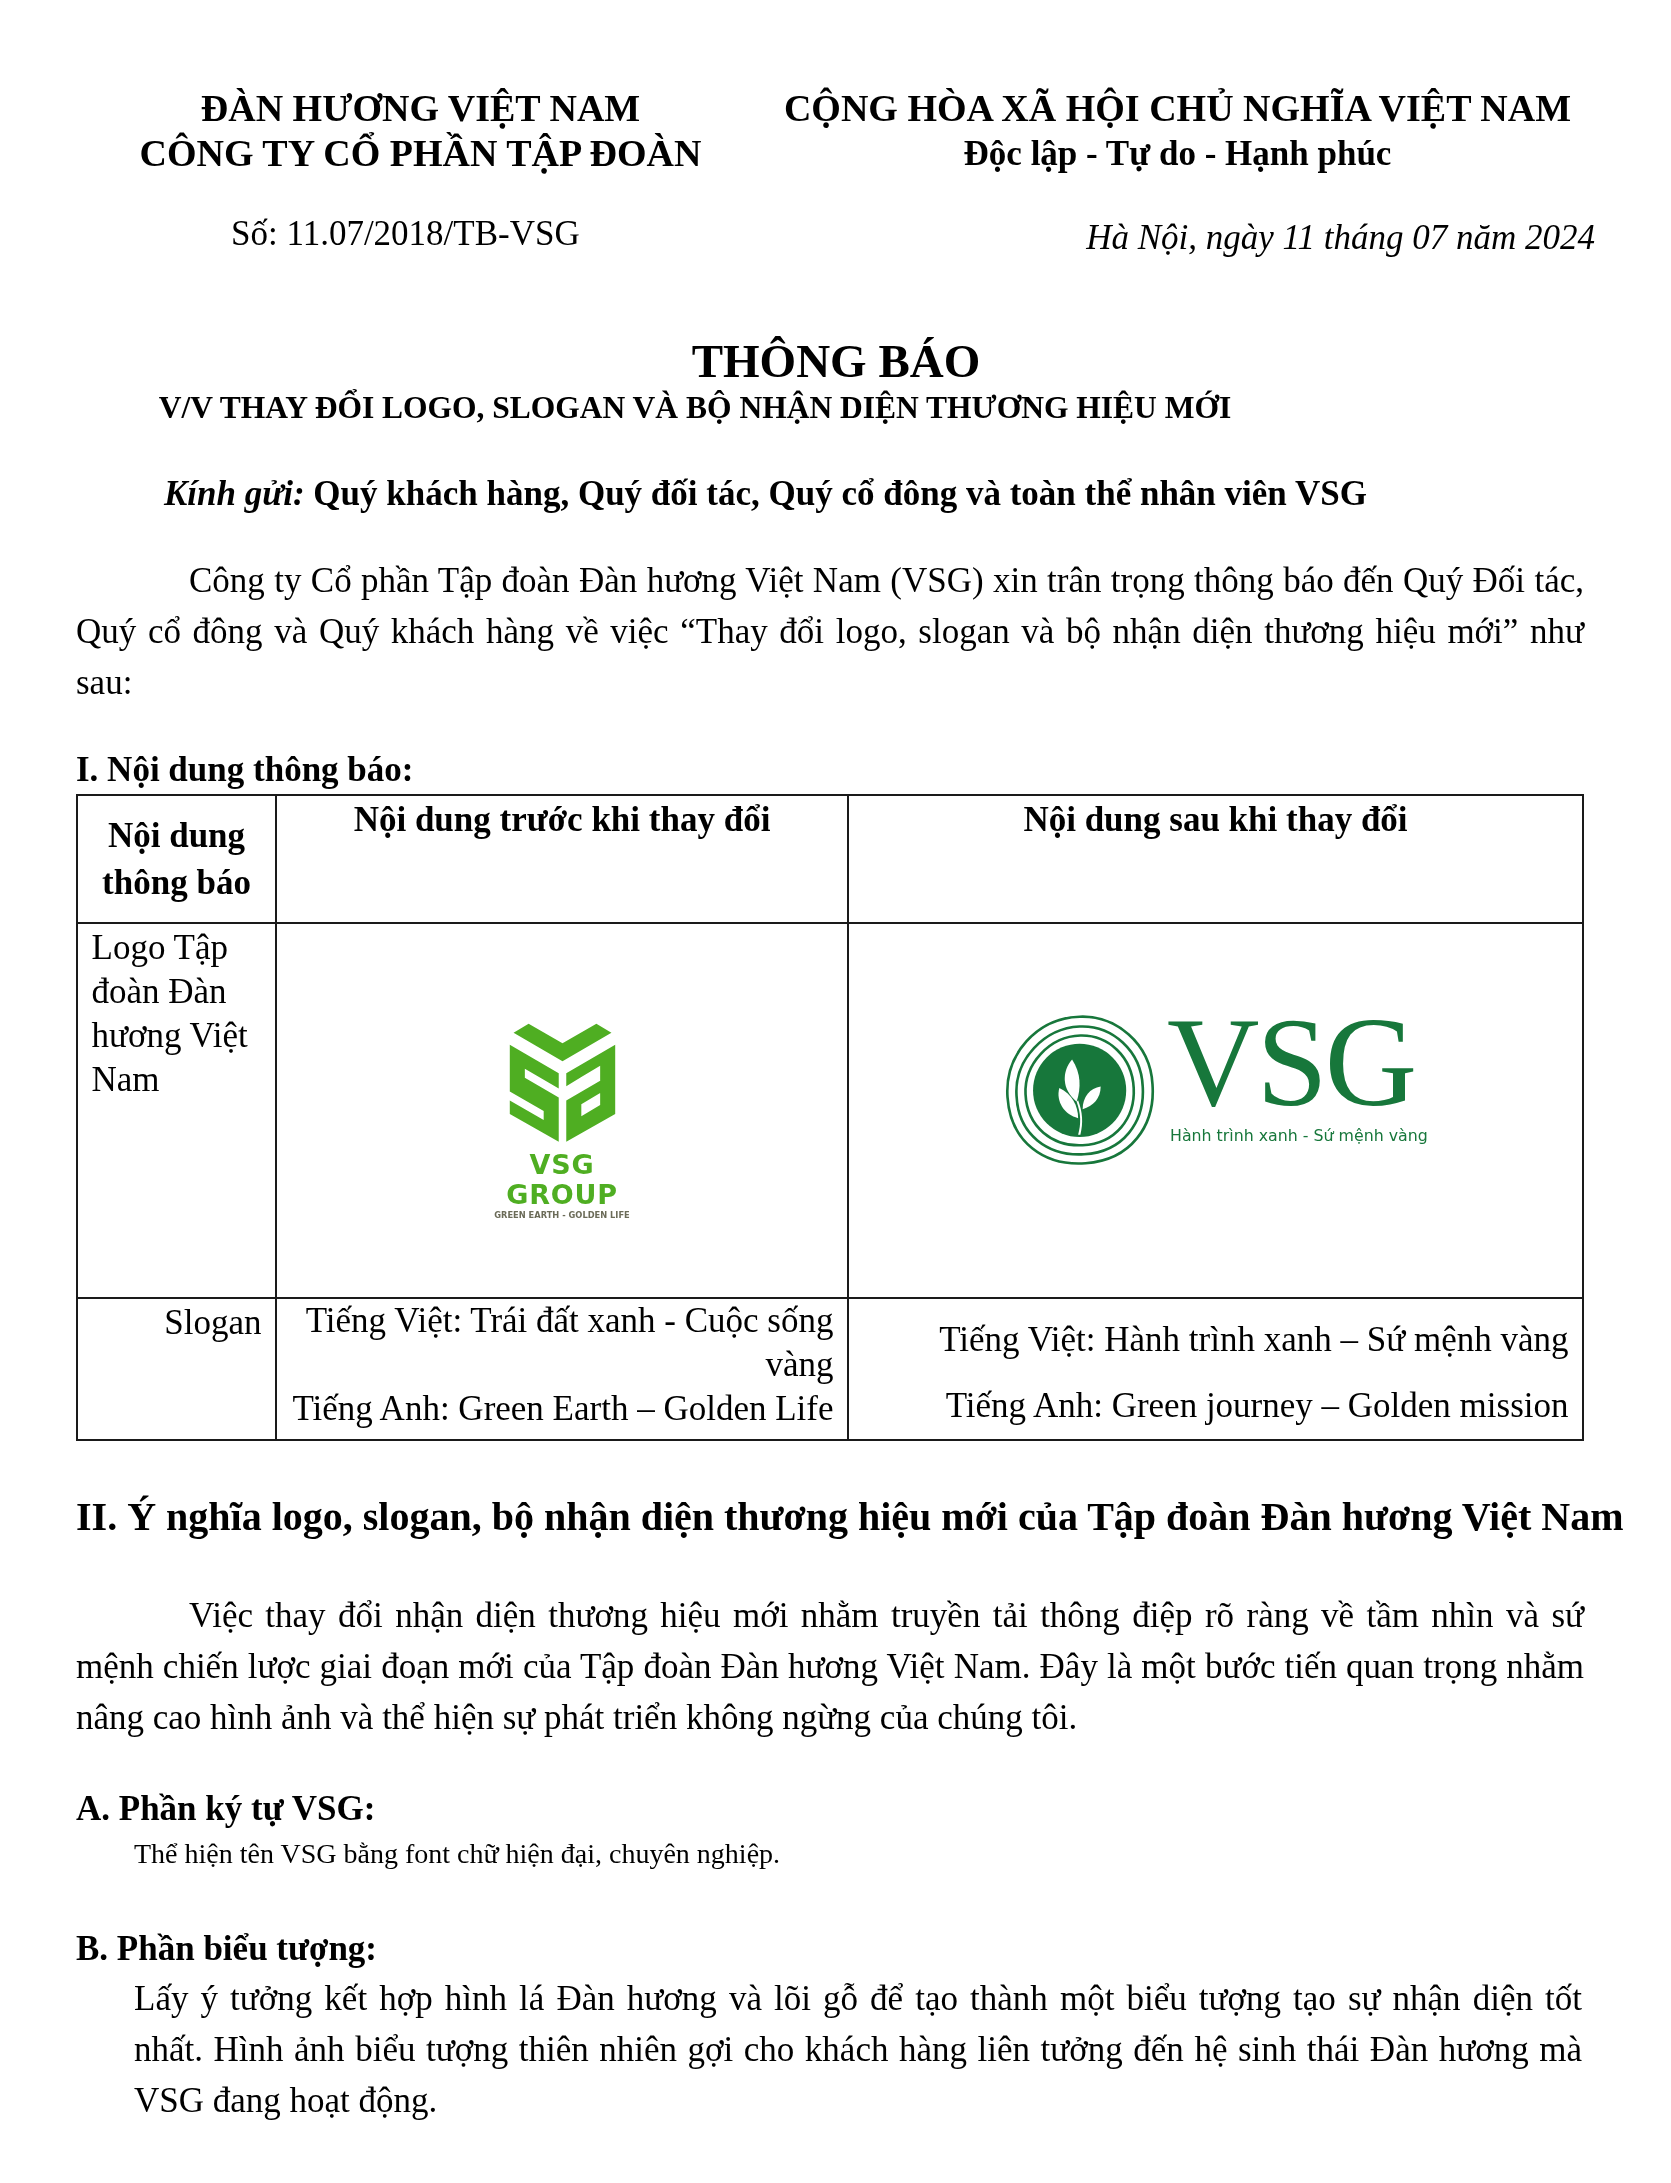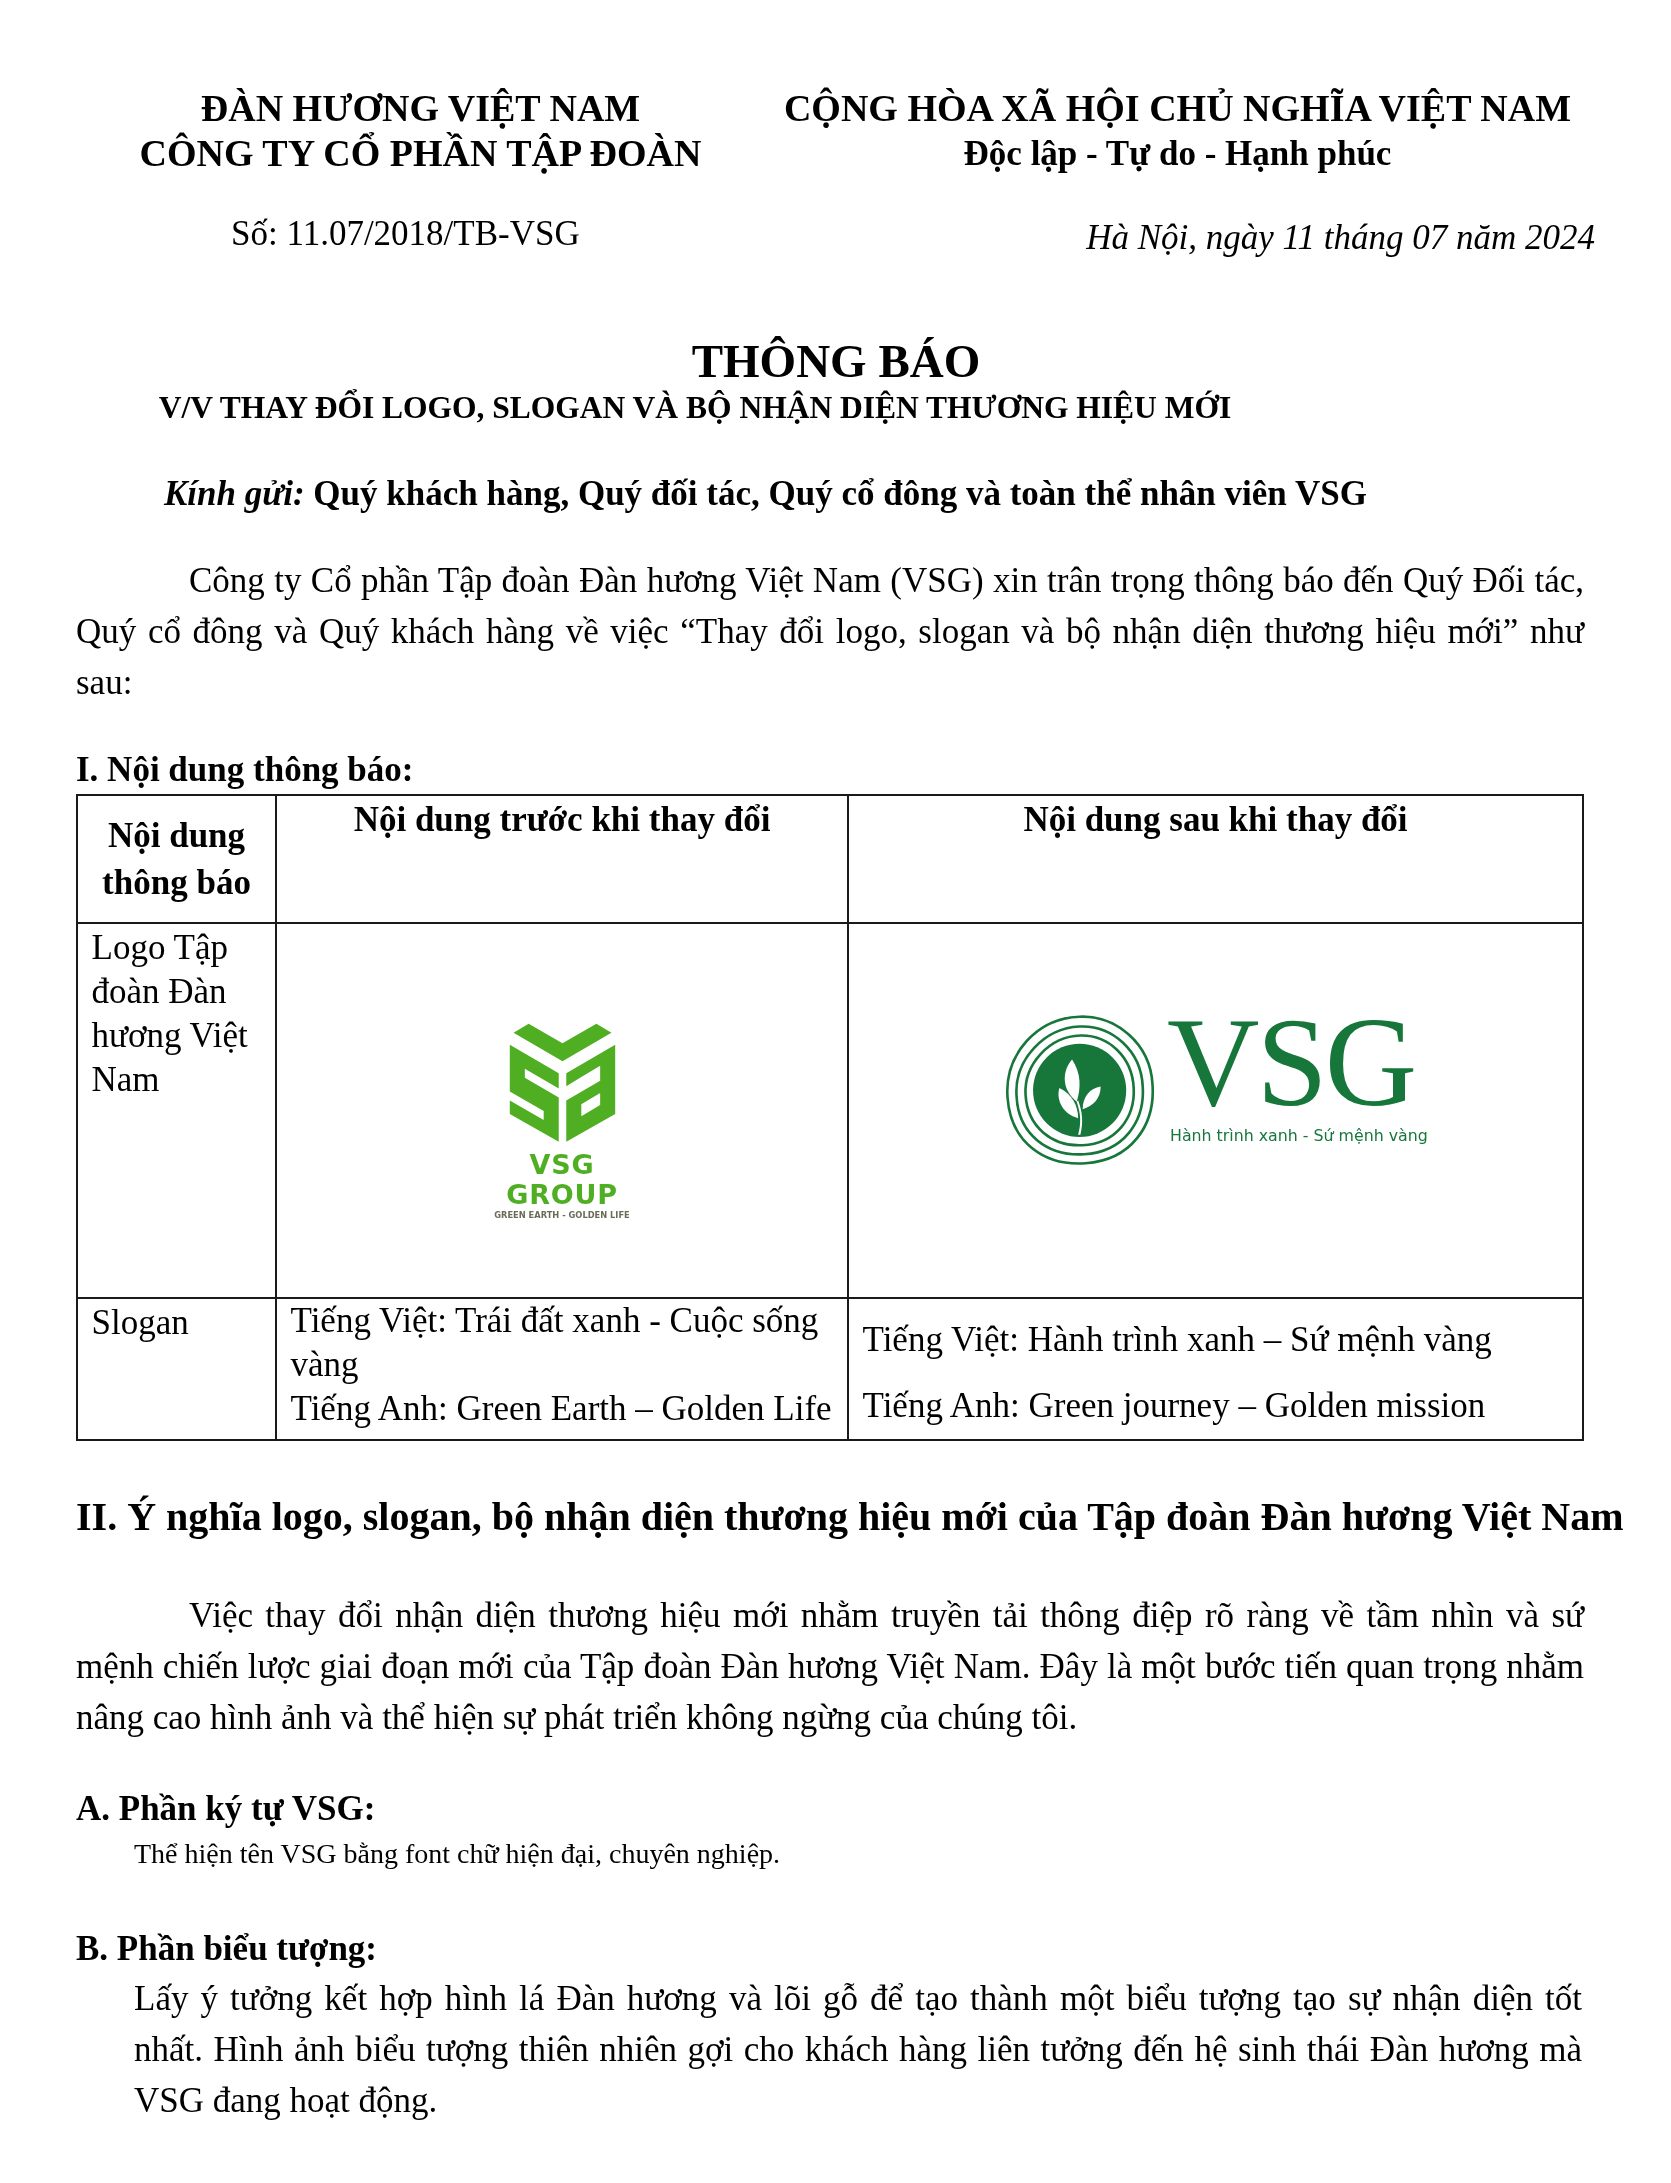--- a/index.html
+++ b/index.html
@@ -30,21 +30,21 @@
   
   .tbl { position:absolute; left:76px; top:794px; width:1506px; border-collapse:collapse; table-layout:fixed;
          font-size:35px; }
   .tbl td, .tbl th { border:2.3px solid #1a1a1a; vertical-align:top; padding:0 13.5px; }
   .tbl th { font-weight:bold; text-align:center; line-height:47px; }
   .tbl col.c1 { width:199px; }
   .tbl col.c2 { width:572px; }
   .tbl col.c3 { width:735px; }
   .row-head { height:89px; }
   .row-logo { height:375px; }
-  .row-slogan { height:139px; }
+  .row-slogan { height:139px;text-align:right; }
   .cell-label { line-height:44px; padding-top:1.5px !important; }
   .logo-cell { position:relative; }
   .slogan-old { line-height:44px; }
   .slogan-new { line-height:66px; padding-top:7.5px !important; }
 
   
   .old-logo { position:absolute; left:50%; top:50%; transform:translate(-50%,-46%); width:180px; text-align:center; }
   .old-logo svg { display:block; margin:0 auto; }
   .old-logo .name { font-family:"DejaVu Sans", sans-serif; font-weight:bold; color:#4fae22; font-size:27px; letter-spacing:0.8px; line-height:30px; margin-top:4.5px; }
   .old-logo .tag { font-family:"DejaVu Sans", sans-serif; font-weight:bold; color:#6b6b58; font-size:8.3px; line-height:10.5px; }

